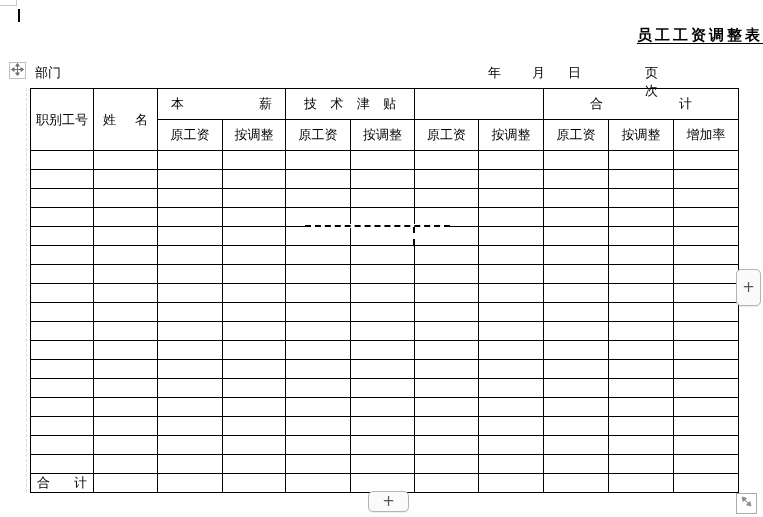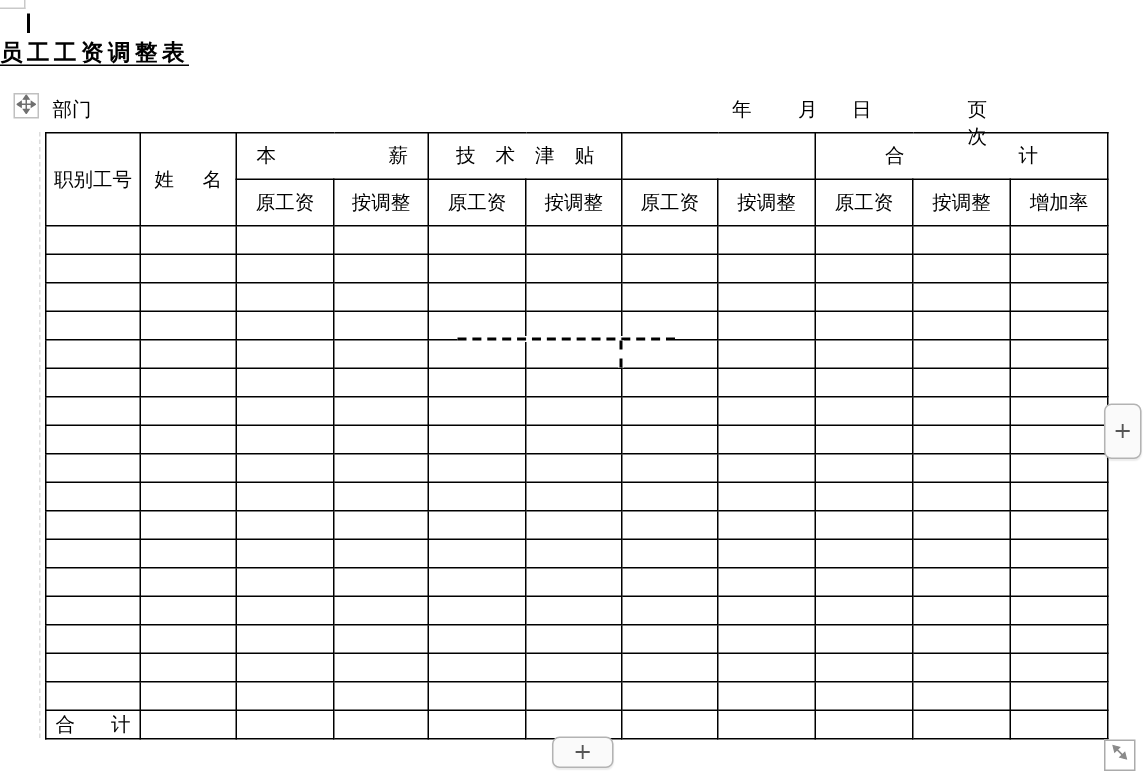--- a/index.html
+++ b/index.html
@@ -18,21 +18,21 @@
     left:0; top:0; width:17px; height:6px;
     border-right:1px solid #c9c9c9;
     border-bottom:1px solid #c9c9c9;
   }
   
   .caret { left:18px; top:9px; width:2px; height:13px; background:#000; }
 
   
   .doc-title {
     left:0; top:26px; width:763px;
-    text-align:left; font-size:15px; font-weight:bold; letter-spacing:3px;
+    text-align:right; font-size:15px; font-weight:bold; letter-spacing:3px;
   }
   .doc-title span { text-decoration:underline; text-underline-offset:3px; }
 
   
   .meta-row { left:0; top:64px; width:609px; height:18px; font-size:13px; }
   .meta-row span { position:absolute; top:0; }
   .m-dept { left:35px; }
   .m-year { left:488px; }
   .m-month { left:532px; }
   .m-day { left:568px; }

